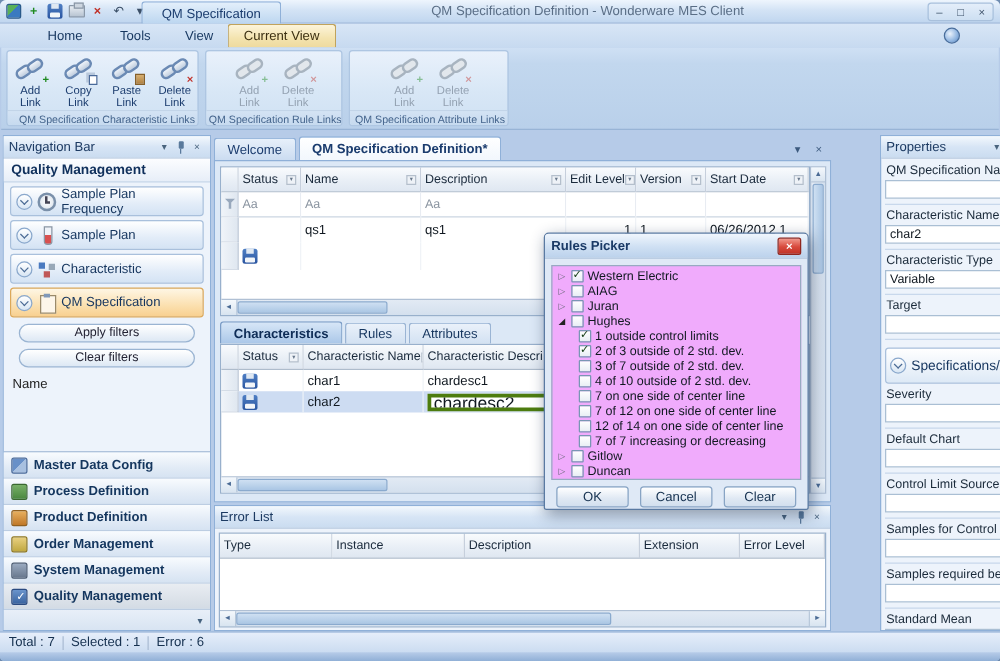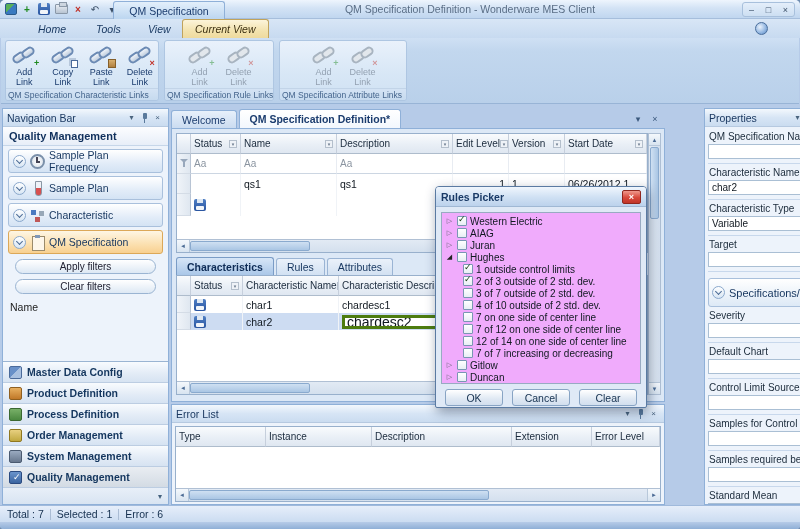--- a/index.html
+++ b/index.html
@@ -23,39 +23,39 @@
   .printer::before { content:""; position:absolute; left:3px; top:-3px; width:6px; height:3px; background:#cdd6e0; border:1px solid #8a98a8; }
   .ctab { position:absolute; left:113px; top:1px; width:112px; height:18px;
           background:linear-gradient(#e3effb,#bcd6f0); border:1px solid #8fb0d8; border-bottom:none;
           border-radius:3px 3px 0 0; color:#1b3c6e; font-size:10.5px; display:flex; align-items:center; justify-content:center; }
   .title-text { position:absolute; left:240px; right:100px; top:3px; text-align:center; font-size:10.5px; color:#5a6e86; }
   .wctrl { position:absolute; right:5px; top:2px; display:flex; background:linear-gradient(#e4eefa,#cddff2);
            border:1px solid #a8c0dc; border-radius:3px; }
   .wctrl span { width:17px; height:13px; font-size:9px; color:#3c5068; display:flex; align-items:center; justify-content:center; }
 
   
-  .tabrow { position:absolute; top:19px; left:0; right:0; height:19px; background:linear-gradient(#d8e6f6,#c7daf0);font-style:italic; }
+  .tabrow { position:absolute; top:19px; left:0; right:0; height:19px; background:linear-gradient(#d8e6f6,#c7daf0); }
   .rtab { position:absolute; top:0; height:19px; padding:0 12px; display:flex; align-items:center; font-size:10.5px; color:#16365f; }
   .rtab.active { background:linear-gradient(#fcf4da,#f3e3ae 60%,#eeda9e); border:1px solid #c0a35c; border-bottom:none;
                  border-radius:3px 3px 0 0; color:#3c3012; }
   .help-ball { position:absolute; right:32px; top:3px; width:13px; height:13px; border-radius:50%;
                background:radial-gradient(circle at 4px 4px,#eaf2fc,#8fb4e0 60%,#5a84b8); border:1px solid #4a6e9c; }
 
   
   .ribbon { position:absolute; top:38px; left:1px; right:1px; height:66px;
             background:linear-gradient(#cfe0f4,#c2d7ee 20%,#b9d0ea); border-bottom:1px solid #98b4d6;
             padding:2px 0 0 4px; display:flex; gap:5px; }
   .rgroup { height:61px; border:1px solid #aec6e2; border-radius:3px;
             background:linear-gradient(#e9f1fb,#d8e7f6 55%,#cfe1f3); position:relative; }
   .rgroup .btns { display:flex; justify-content:center; gap:2px; padding-top:2px; }
   .rbtn { width:37px; height:47px; display:flex; flex-direction:column; align-items:center; font-size:9px;
           color:#1b3c6e; text-align:center; border-radius:2px; }
   .rbtn .lbl { line-height:10px; }
   .rbtn.disabled { color:#94a2b2; }
-  .glabel { position:absolute; bottom:0; left:0; right:0; height:12px; font-size:8.5px; color:#44648c; text-align:left;
+  .glabel { position:absolute; bottom:0; left:0; right:0; height:12px; font-size:8.5px; color:#44648c; text-align:right;
             white-space:nowrap; overflow:hidden; border-top:1px solid #c2d4e8;
             background:linear-gradient(#d4e3f4,#c6daef); border-radius:0 0 3px 3px; line-height:12px; padding:0 2px; }
   .chain { position:relative; width:26px; height:22px; margin:1px 0; flex:none; }
   .chain .l1,.chain .l2 { position:absolute; width:14px; height:9px; border:2px solid #6b8ab4; border-radius:5px;
             background:linear-gradient(#eef3f9,#c2cfdf); transform:rotate(-35deg); }
   .chain .l1 { left:1px; top:9px; } .chain .l2 { left:10px; top:4px; }
   .rbtn.disabled .chain .l1,.rbtn.disabled .chain .l2 { border-color:#a8b4c0; background:#e2e7ec; }
   .badge { position:absolute; right:-2px; bottom:-2px; display:block; font-size:9px; font-weight:bold; line-height:9px; }
   .badge-add::before { content:"+"; color:#1e8a1e; }
   .badge-del::before { content:"×"; color:#c23028; }
@@ -379,26 +379,26 @@
     </div>
     <div class="navbtn">Apply filters</div>
     <div class="navbtn">Clear filters</div>
     <div class="nav-name">Name</div>
     <div class="nav-stack">
       <div class="stack-item">
         <span class="si si-master"></span>
         <span>Master Data Config</span>
       </div>
       <div class="stack-item">
+        <span class="si si-process"></span>
+        <span>Process Definition</span>
+      </div>
+      <div class="stack-item">
         <span class="si si-product"></span>
         <span>Product Definition</span>
-      </div>
-      <div class="stack-item">
-        <span class="si si-process"></span>
-        <span>Process Definition</span>
       </div>
       <div class="stack-item">
         <span class="si si-order"></span>
         <span>Order Management</span>
       </div>
       <div class="stack-item">
         <span class="si si-system"></span>
         <span>System Management</span>
       </div>
       <div class="stack-item selected">

